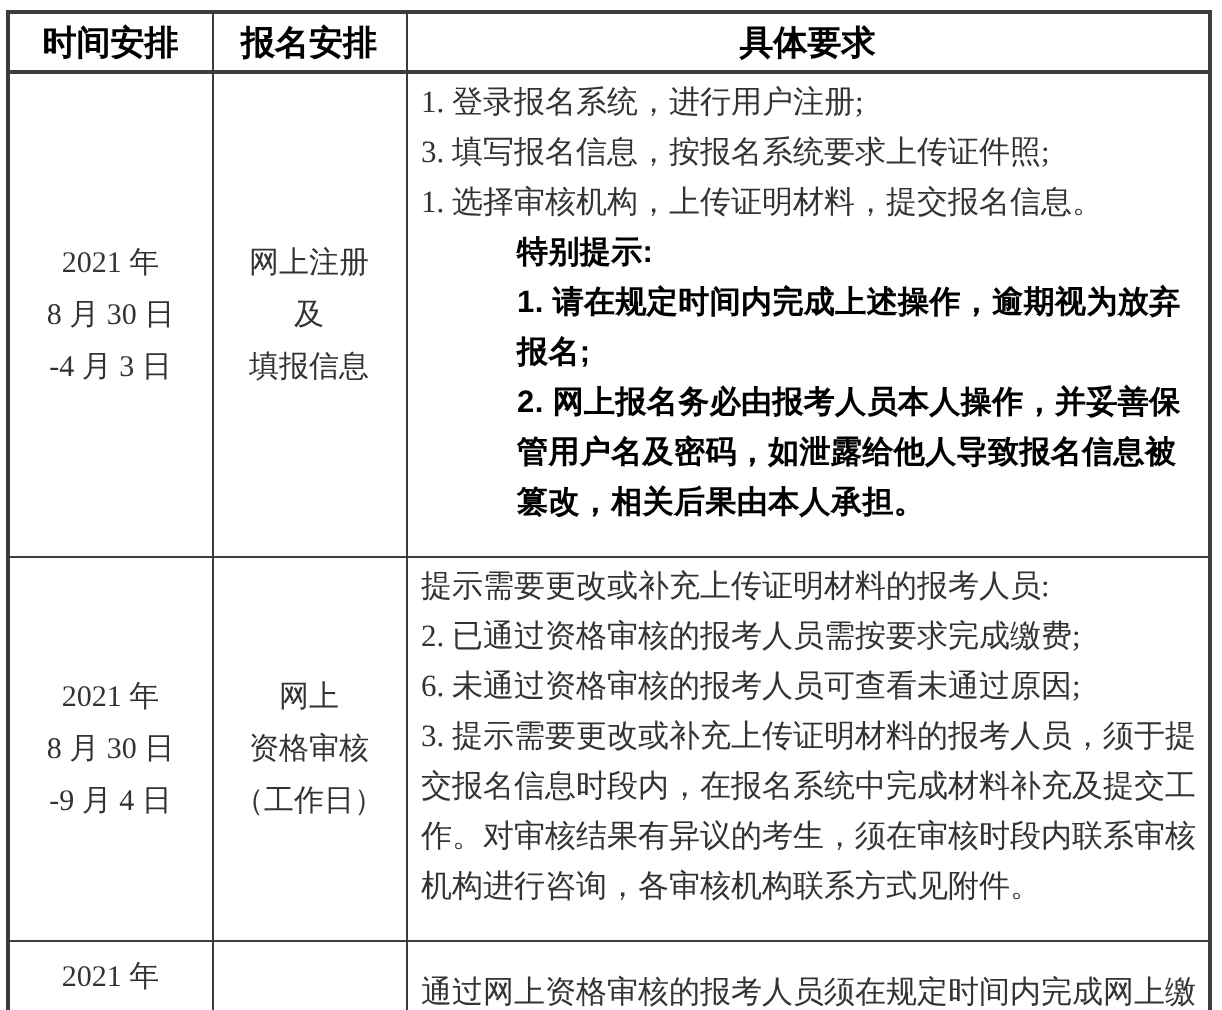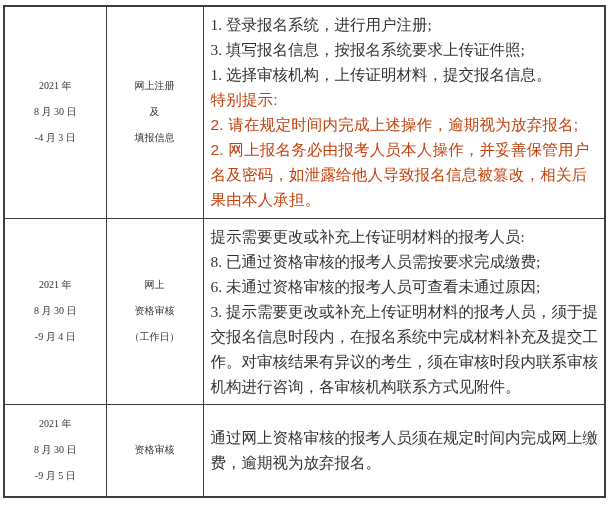--- a/index.html
+++ b/index.html
@@ -39,91 +39,97 @@
     color: #000000;
     text-align: center;
     vertical-align: middle;
     padding: 2px 0;
     font-family: "Liberation Sans", "DejaVu Sans", sans-serif;
   }
   td.time-cell, td.arr-cell {
     text-align: center;
     vertical-align: middle;
     color: #333333;
-    font-size: 10px;
+    font-size: 15px;
     line-height: 26px;
     padding: 2px;
   }
   td.req-cell {
     text-align: left;
     vertical-align: middle;
     color: #333333;
     font-size: 15.5px;
     line-height: 25px;
-    padding: 2px 4px 2px 7px;
+    padding: 2px 4px 14px 7px;
   }
   .req-line { color: #333333; }
   .req-line.bold {
-    font-weight: 400;
-    color: #c2410c;
+    font-weight: 700;
+    color: #000000;
     font-family: "Liberation Sans", "DejaVu Sans", sans-serif;
     letter-spacing: 0.2px;
+    margin-left: 48px;
   }
   .row-1 { height: 193px; }
   .row-2 { height: 180px; }
   .row-3 { height: 90px; }
   .head-row { height: 30px; }
 </style>
 </head>
 <body>
 
 <div class="page">
   <table class="schedule">
     <colgroup>
       <col style="width:102px">
       <col style="width:97px">
       <col style="width:402px">
     </colgroup>
     <tbody>
+        <tr class="head-row">
+      <th>时间安排</th>
+      <th>报名安排</th>
+      <th>具体要求</th>
+    </tr>
 
     <tr class="row-1">
       <td class="time-cell">
         <div>2021 年</div>
         <div>8 月 30 日</div>
         <div>-4 月 3 日</div>
       </td>
       <td class="arr-cell">
         <div>网上注册</div>
         <div>及</div>
         <div>填报信息</div>
       </td>
       <td class="req-cell">
         <div class="req-line">1. 登录报名系统，进行用户注册;</div>
         <div class="req-line">3. 填写报名信息，按报名系统要求上传证件照;</div>
         <div class="req-line">1. 选择审核机构，上传证明材料，提交报名信息。</div>
         <div class="req-line bold">特别提示:</div>
-        <div class="req-line bold">2. 请在规定时间内完成上述操作，逾期视为放弃报名;</div>
+        <div class="req-line bold">1. 请在规定时间内完成上述操作，逾期视为放弃报名;</div>
         <div class="req-line bold">2. 网上报名务必由报考人员本人操作，并妥善保管用户名及密码，如泄露给他人导致报名信息被篡改，相关后果由本人承担。</div>
       </td>
     </tr>
 
     <tr class="row-2">
       <td class="time-cell">
         <div>2021 年</div>
         <div>8 月 30 日</div>
         <div>-9 月 4 日</div>
       </td>
       <td class="arr-cell">
         <div>网上</div>
         <div>资格审核</div>
         <div>（工作日）</div>
       </td>
       <td class="req-cell">
         <div class="req-line">提示需要更改或补充上传证明材料的报考人员:</div>
-        <div class="req-line">8. 已通过资格审核的报考人员需按要求完成缴费;</div>
+        <div class="req-line">2. 已通过资格审核的报考人员需按要求完成缴费;</div>
         <div class="req-line">6. 未通过资格审核的报考人员可查看未通过原因;</div>
         <div class="req-line">3. 提示需要更改或补充上传证明材料的报考人员，须于提交报名信息时段内，在报名系统中完成材料补充及提交工作。对审核结果有异议的考生，须在审核时段内联系审核机构进行咨询，各审核机构联系方式见附件。</div>
       </td>
     </tr>
 
     <tr class="row-3">
       <td class="time-cell">
         <div>2021 年</div>
         <div>8 月 30 日</div>
         <div>-9 月 5 日</div>

